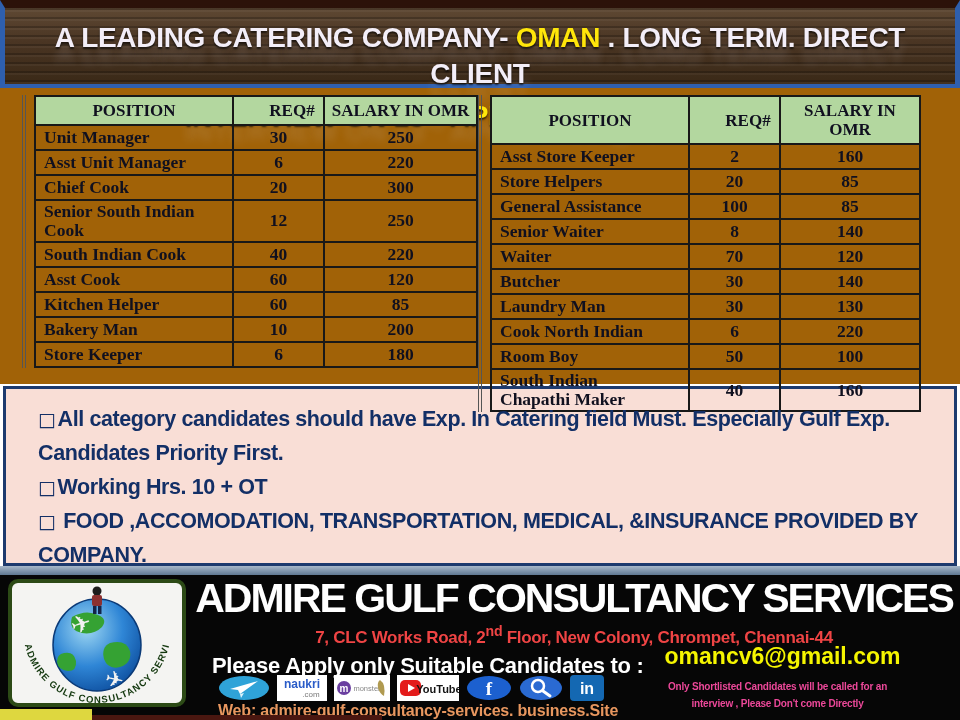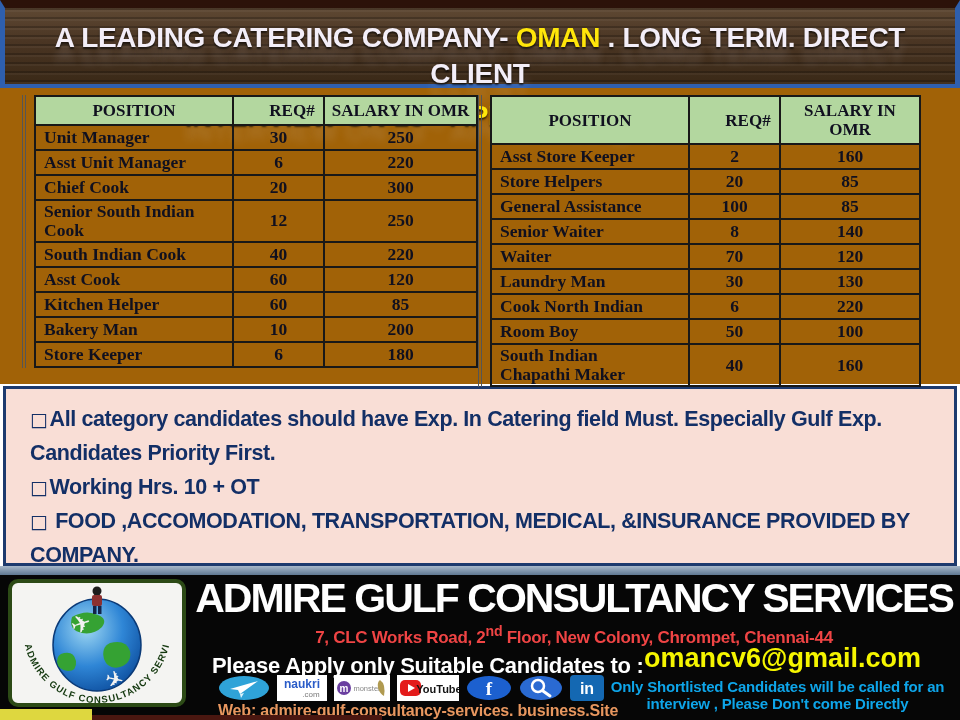--- a/index.html
+++ b/index.html
@@ -30,40 +30,40 @@
   table{ border-collapse:collapse; font-family:"Liberation Serif", serif; font-weight:bold; color:#10101f; table-layout:fixed; }
   th,td{ border:2px solid #181818; }
   th{ background:#b3d79f; font-size:17px; line-height:1.12; padding:4px 2px; text-align:center; }
   td{ font-size:17.5px; height:25px; line-height:1.08; padding:1px 16px; text-align:center; }
   td:first-child{ text-align:left; padding-left:8px; }
   .c-pos{ width:198px; } .c-req{ width:91px;padding-left:29px; } .c-sal{ width:153px; }
   .t-right .c-sal{ width:140px; }
 
   
   .notes{ height:180px; margin:2px 3px 0 3px; background:#f9ded6; border:3px solid #1d3a6e;
-    padding:13px 14px 8px 24px; color:#132f66; font-weight:bold; font-size:21.5px;
+    padding:13px 14px 8px 32px; color:#132f66; font-weight:bold; font-size:21.5px;
     line-height:34px; letter-spacing:-.4px; list-style:none; }
   .notes li{ display:block; }
   .bullet{ font-family:"DejaVu Sans", sans-serif; font-size:19px; margin-right:2px; }
 
   .divider{ height:9px; background:linear-gradient(180deg,#a7b8ca,#5f7892); }
 
   
   .footer{ position:relative; height:145px; background:#060606; }
   .logo-box{ position:absolute; left:8px; top:4px; width:178px; height:128px;
     background:#f4f4f2; border:4px solid #2c4a16; border-radius:10px; overflow:hidden; }
   .f-title{ position:absolute; left:192px; right:4px; top:0px; text-align:center; color:#ffffff;
     font-size:41px; font-weight:bold; letter-spacing:-2px; white-space:nowrap; }
   .f-address{ position:absolute; left:192px; right:4px; top:48px; text-align:center; color:#ef4444;
     font-size:17px; font-weight:bold; letter-spacing:-.3px; }
   .f-apply{ position:absolute; left:212px; top:78px; color:#ffffff; font-size:22px; font-weight:bold; letter-spacing:-.3px; }
   .f-email{ position:absolute; left:615px; top:68px; width:335px; text-align:center;
-    color:#f5f500; font-size:27px; font-weight:bold; }
+    color:#f5f500; font-size:23px; font-weight:bold; }
   .f-short{ position:absolute; left:605px; top:103px; width:345px; text-align:center;
-    color:#0ea5e9; font-size:15px; font-weight:bold; line-height:17px; letter-spacing:-.2px; }
+    color:#ec4899; font-size:10px; font-weight:bold; line-height:17px; letter-spacing:-.2px; }
   .f-icons{ position:absolute; left:218px; top:100px; display:flex; gap:7px; align-items:center; }
   .f-icons .ic{ display:block; }
   .f-web{ position:absolute; left:218px; top:127px; color:#e8975f; font-size:16px; font-weight:bold; letter-spacing:-.2px; }
   .yellow-strip{ position:absolute; left:0; bottom:0; width:92px; height:11px; background:#ded73f; }
   .maroon-strip{ position:absolute; left:92px; bottom:0; width:290px; height:5px; background:#4a1710; }
 </style>
 </head>
 <body>
 
 <div class="banner">
@@ -159,20 +159,25 @@
           </tr>
           <tr>
             <td>Senior Waiter</td>
             <td>8</td>
             <td>140</td>
           </tr>
           <tr>
             <td>Waiter</td>
             <td>70</td>
             <td>120</td>
+          </tr>
+          <tr>
+            <td>Butcher</td>
+            <td>30</td>
+            <td>140</td>
           </tr>
           <tr>
             <td>Laundry Man</td>
             <td>30</td>
             <td>130</td>
           </tr>
           <tr>
             <td>Cook North  Indian</td>
             <td>6</td>
             <td>220</td>

